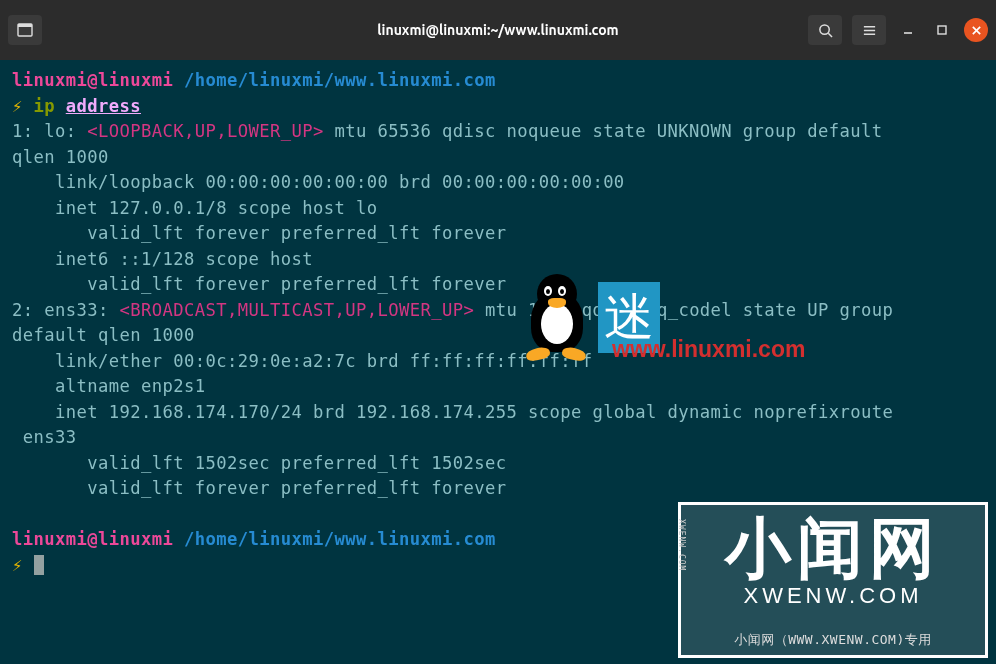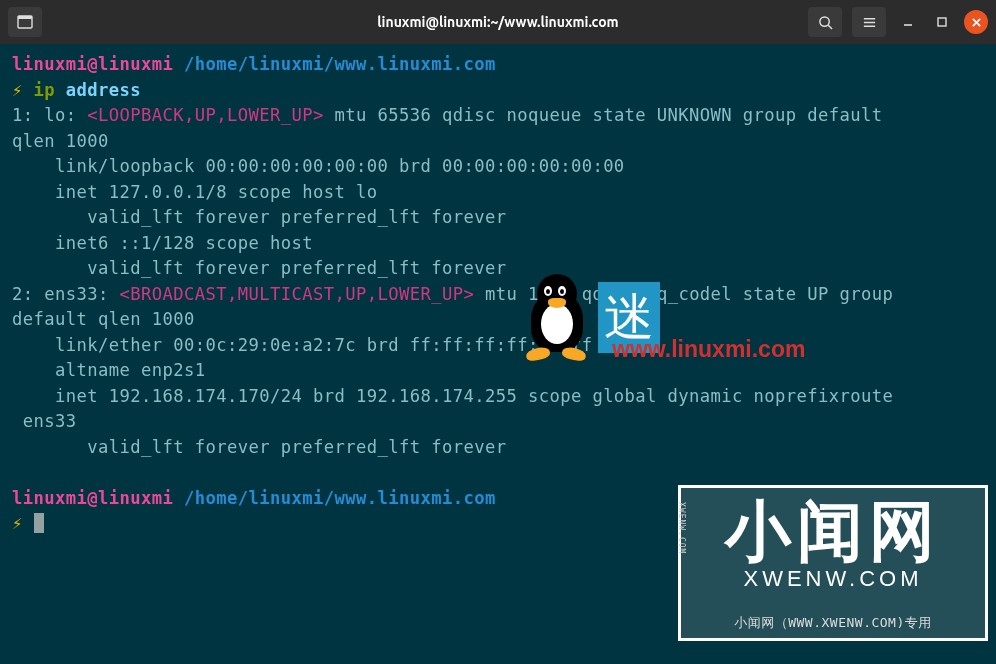--- a/index.html
+++ b/index.html
@@ -9,21 +9,21 @@
     }
     body {
       width: 996px;
       height: 664px;
       background: #003440;
       font-family: "DejaVu Sans Mono", "Liberation Mono", monospace;
       overflow: hidden;
       position: relative;
     }
     .titlebar {
-      height: 44px;
+      height: 60px;
       background: #2c2c2c;
       display: flex;
       align-items: center;
       padding: 0 8px;
       position: relative;
     }
     .titlebar-left {
       display: flex;
       gap: 6px;
     }
@@ -82,21 +82,21 @@
       line-height: 25.5px;
       letter-spacing: 0.4px;
       color: #2aa198;
       font-weight: bold;
     }
     .user-host { color: #ec4899; }
     .path { color: #268bd2; }
     .yellow { color: #e6b800; }
     .green { color: #859900; }
     .magenta { color: #d33682; }
-    .cyan { color: #7dd3fc; }
+    .cyan { color: #f0abfc; text-decoration: underline; }
     .output { color: #8bbec4; font-weight: normal; }
     .cursor {
       display: inline-block;
       width: 10px;
       height: 20px;
       background: #93a1a1;
       vertical-align: text-bottom;
     }
     .line { white-space: pre; }
     .watermark1 {
@@ -186,21 +186,21 @@
       top: 64px;
       left: 92px;
       color: #d32f2f;
       font-family: Arial, sans-serif;
       font-size: 23px;
       font-weight: bold;
       text-align: right;
     }
     .watermark2 {
       position: absolute;
-      bottom: 23px;
+      bottom: 6px;
       right: 8px;
       width: 310px;
       border: 3px solid #fff;
       background: rgba(120,140,145,0.3);
       text-align: center;
       padding: 10px 8px 6px 8px;
       pointer-events: none;
     }
     .wm2-big {
       font-family: "SimHei","Microsoft YaHei", sans-serif;
@@ -288,20 +288,21 @@
   <div class="line output">    inet 127.0.0.1/8 scope host lo</div>
   <div class="line output">       valid_lft forever preferred_lft forever</div>
   <div class="line output">    inet6 ::1/128 scope host </div>
   <div class="line output">       valid_lft forever preferred_lft forever</div>
   <div class="line output"><span>2: ens33: </span><span class="magenta">&lt;BROADCAST,MULTICAST,UP,LOWER_UP&gt;</span><span> mtu 1500 qdisc fq_codel state UP group </span></div>
   <div class="line output">default qlen 1000</div>
   <div class="line output">    link/ether 00:0c:29:0e:a2:7c brd ff:ff:ff:ff:ff:ff</div>
   <div class="line output">    altname enp2s1</div>
   <div class="line output">    inet 192.168.174.170/24 brd 192.168.174.255 scope global dynamic noprefixroute</div>
   <div class="line output"> ens33</div>
+  <div class="line output">       valid_lft 1502sec preferred_lft 1502sec</div>
   <div class="line output">       valid_lft forever preferred_lft forever</div>
   <div class="line"> </div>
   <div class="line"><span class="user-host">linuxmi@linuxmi</span> <span class="path">/home/linuxmi/www.linuxmi.com</span></div>
   <div class="line"><span class="yellow">⚡</span> <span class="cursor"></span></div>
 </div>
 
 <div class="watermark1">
   <div class="tux">
     <div class="tux-body"></div>
     <div class="tux-head"></div>

